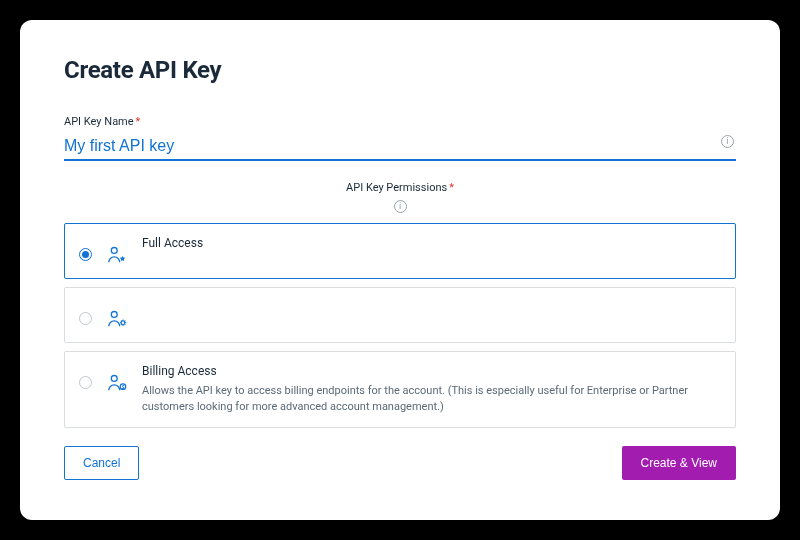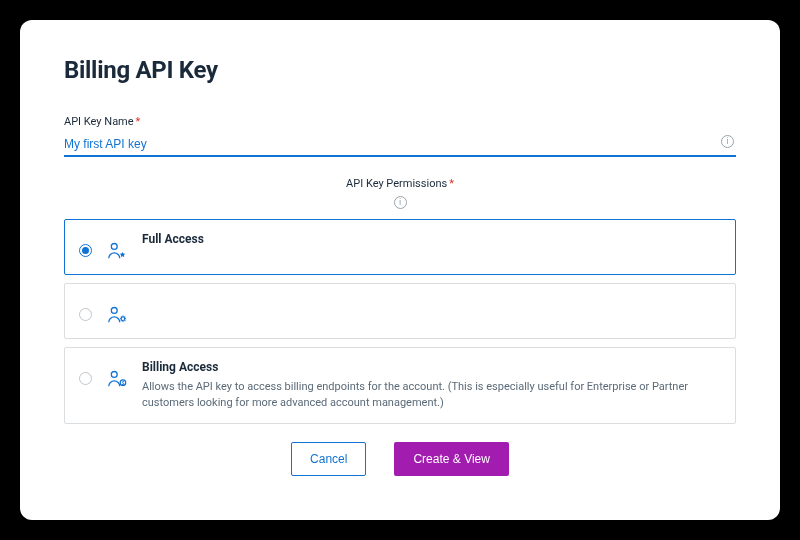--- a/index.html
+++ b/index.html
@@ -34,21 +34,21 @@
   .req { color: #d9362b; margin-left: 2px; }
   .input-wrap {
     position: relative;
     margin-top: 2px;
     margin-bottom: 20px;
   }
   .text-input {
     width: 100%;
     border: none;
     border-bottom: 2px solid #1173d4;
-    font-size: 12px;
+    font-size: 16px;
     padding: 6px 22px 4px 0;
     color: #1173d4;
     outline: none;
     background: transparent;
   }
   .info-icon {
     display: inline-block;
     width: 13px;
     height: 13px;
     border: 1px solid #9aa3ab;
@@ -104,32 +104,32 @@
   }
   .perm-icon {
     width: 22px;
     height: 22px;
     margin-top: 8px;
     flex: 0 0 auto;
   }
   .opt-body { flex: 1; }
   .opt-title {
     font-size: 12px;
-    font-weight: 700;
+    font-weight: 400;
     color: #1a2a3a;
     margin-bottom: 5px;
   }
   .opt-desc {
     font-size: 11px;
     color: #5b6a78;
     line-height: 1.45;
   }
   .footer {
     display: flex;
-    justify-content: center;
+    justify-content: space-between;
     gap: 28px;
     margin-top: 18px;
   }
   .btn {
     font-size: 12px;
     font-weight: 500;
     padding: 9px 18px;
     border-radius: 2px;
     cursor: pointer;
     border: 1px solid transparent;
@@ -142,21 +142,21 @@
   .btn-primary {
     background: #a21caf;
     color: #fff;
   }
 </style>
 </head>
 <body>
 
 <div class="frame">
 
-  <h1 class="title">Billing API Key</h1>
+  <h1 class="title">Create API Key</h1>
 
   <div>
     <label class="field-label">
       <span>API Key Name</span><span class="req">*</span>
     </label>
     <div class="input-wrap">
       <input class="text-input" type="text" value="My first API key" style="">
       <span class="info-icon info-right">i</span>
     </div>
   </div>

